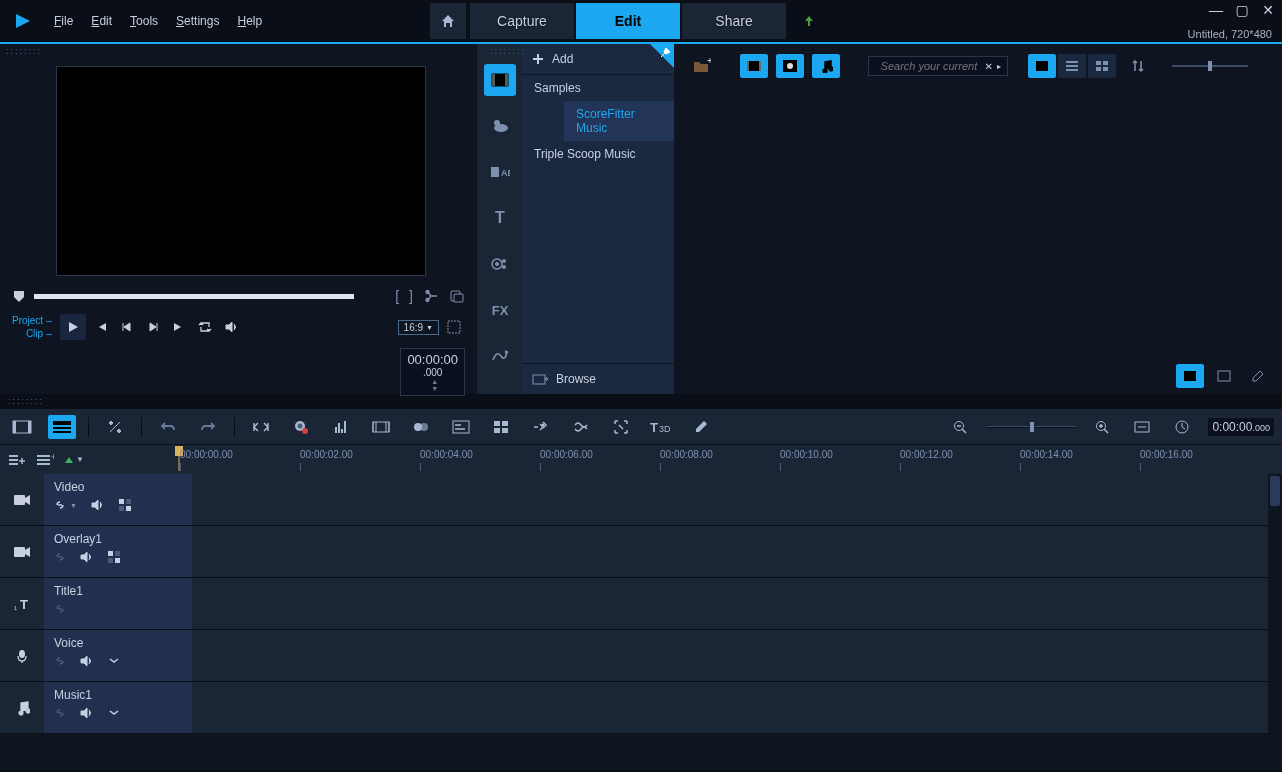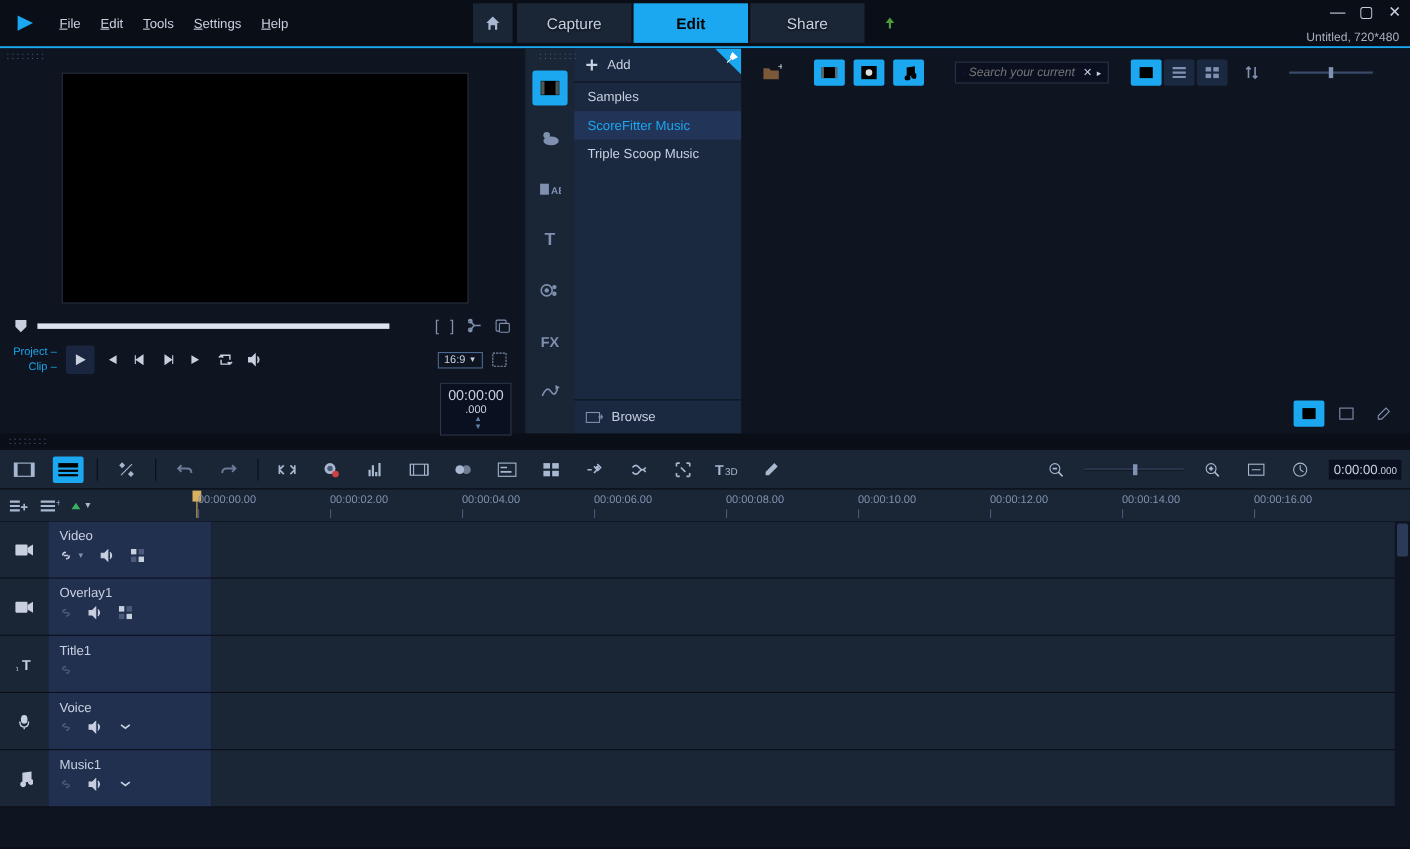--- a/index.html
+++ b/index.html
@@ -47,21 +47,21 @@
 .library-panel { flex: 1; background: #0e1420; display: flex; position: relative; }
 .lib-sidebar { width: 44px; background: #1a2536; display: flex; flex-direction: column; padding-top: 20px; gap: 14px; align-items: center; }
 .lib-side-btn { width: 32px; height: 32px; display: flex; align-items: center; justify-content: center; cursor: pointer; color: #8090b0; border-radius: 3px; }
 .lib-side-btn.active { background: #1ca8f0; color: #000; }
 .fx-text { font-size: 13px; font-weight: bold; }
 
 .lib-categories { width: 152px; background: #1a2840; display: flex; flex-direction: column; }
 .add-row { display: flex; align-items: center; padding: 8px 10px; gap: 8px; border-bottom: 1px solid #0e1420; position: relative; }
 .add-row .pin { position: absolute; right: 0; top: 0; width: 24px; height: 24px; }
 .cat-item { padding: 6px 12px; cursor: pointer; font-size: 12px; }
-.cat-item.selected { background: #223458; color: #1ca8f0; }
+.cat-item.selected { background: #223458; color: #1ca8f0; margin-left: 42px; }
 .browse-row { margin-top: auto; padding: 8px 10px; display: flex; align-items: center; gap: 8px; border-top: 1px solid #0e1420; text-align: right; }
 
 .lib-content { flex: 1; background: #0e1420; position: relative; }
 .lib-toolbar { display: flex; align-items: center; padding: 10px 14px; gap: 8px; }
 .lib-tb-btn { width: 28px; height: 24px; display: flex; align-items: center; justify-content: center; background: #1a2840; border-radius: 2px; cursor: pointer; }
 .lib-tb-btn.plain { background: transparent; }
 .lib-tb-btn.active { background: #1ca8f0; }
 .search-box { background: #0a1020; border: 1px solid #2a3548; padding: 3px 6px; display: flex; align-items: center; gap: 4px; width: 140px; }
 .search-box input { background: transparent; border: none; color: #6080a0; font-style: italic; width: 100px; outline: none; font-size: 11px; }
 .view-group { display: flex; gap: 2px; margin-left: 12px; }

